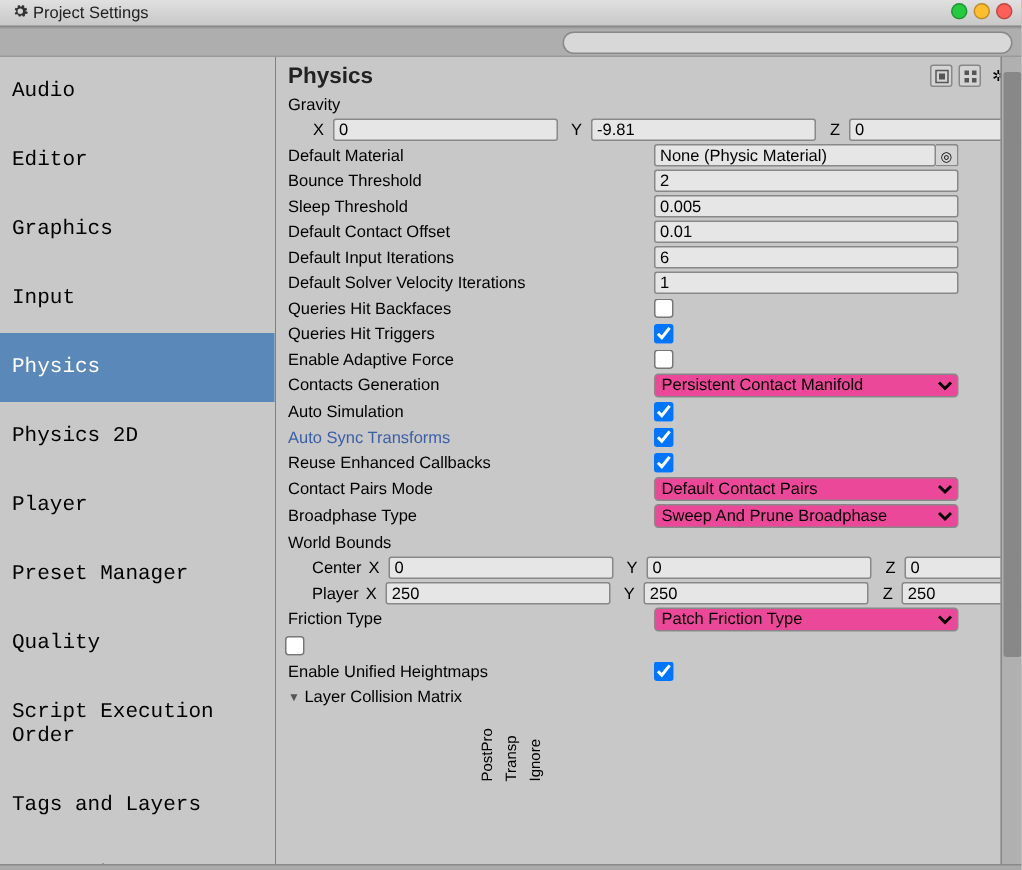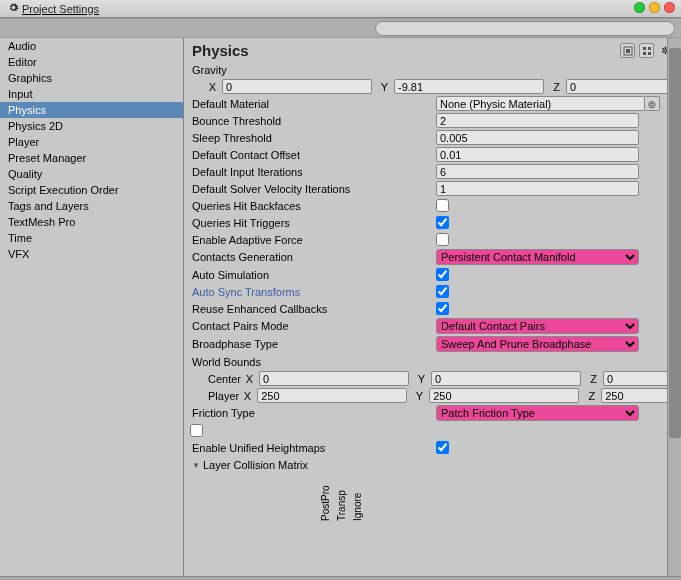--- a/index.html
+++ b/index.html
@@ -1,30 +1,30 @@
 <!DOCTYPE html>
 <html><head>
 <meta charset="utf-8">
 <style>
 * { box-sizing: border-box; margin: 0; padding: 0; }
 body { font-family: "Lucida Grande", Arial, sans-serif; font-size: 11px; color: #000; background: #c0c0c0; width: 681px; height: 580px; overflow: hidden; }
 .window { width: 681px; height: 580px; display: flex; flex-direction: column; background: #c0c0c0; }
-.titlebar { height: 18px; background: linear-gradient(#e0e0e0,#c8c8c8); border-bottom: 1px solid #888; display: flex; align-items: center; padding: 0 4px; position: relative; text-decoration: underline; }
+.titlebar { height: 18px; background: linear-gradient(#e0e0e0,#c8c8c8); border-bottom: 1px solid #888; display: flex; align-items: center; padding: 0 4px; position: relative; }
 .tab { display: flex; align-items: center; gap: 3px; font-size: 11px; color: #222; padding: 2px 4px; }
 .gear { display:inline-block; }
 .dots { position: absolute; right: 6px; top: 2px; display: flex; gap: 4px; }
 .dot { width: 11px; height: 11px; border-radius: 50%; border: 1px solid rgba(0,0,0,.25); }
 .dot.r{background:#ff5f56}.dot.y{background:#ffbd2e}.dot.g{background:#27c93f}
 .searchbar { height: 20px; background: #aeaeae; border-top:1px solid #999; border-bottom:1px solid #999; display:flex; align-items:center; justify-content:flex-end; padding:0 6px; }
 .search { width: 300px; height: 15px; border: 1px solid #888; border-radius: 8px; background: #d8d8d8; font-size: 10px; padding: 0 6px 0 16px; position:relative; }
 .search-wrap{position:relative;width:300px;}
 .search-wrap .mag{position:absolute;left:5px;top:1px;font-size:10px;color:#666;}
 .body { flex: 1; display: flex; overflow: hidden; }
 .sidebar { width: 184px; background: #c8c8c8; border-right: 1px solid #808080; overflow-y: auto; }
-.side-item { padding: 2px 8px; font-size: 11px; cursor: default; }
+.side-item { padding: 15px 8px; font-size: 14px; cursor: default; font-family: Liberation Mono, monospace; }
 .side-item.sel { background: #5a88b8; color: #fff; }
 .main { flex:1; background:#c8c8c8; display:flex; flex-direction:column; overflow:hidden; position:relative; }
 .main-header { display:flex; align-items:center; justify-content:space-between; padding:4px 8px 2px 8px; }
 .main-title { font-size: 15px; font-weight: bold; color:#222; }
 .hdr-icons { display:flex; gap:4px; }
 .hdr-icon { width:15px; height:15px; border:1px solid #888; border-radius:2px; background:#d4d4d4; display:flex; align-items:center; justify-content:center; font-size:10px; cursor:default; }
 .content { flex:1; overflow-y:auto; overflow-x:hidden; padding: 0 6px 6px 6px; position:relative; }
 .row { display:flex; align-items:center; min-height:17px; padding:1px 0; }
 .lbl { width: 246px; padding-left:2px; font-size:11px; color:#000; }
 .lbl.indent { padding-left:14px; }
@@ -32,21 +32,21 @@
 .lbl.link { color:#3b5fa6; }
 .lbl.fold::before { content:"▶"; font-size:8px; margin-right:3px; color:#555; display:inline-block; transform:translateY(-1px);}
 .lbl.fold.open::before{content:"▼";}
 .fields { flex:1; display:flex; align-items:center; gap:4px; }
 input[type=text].num { height:15px; border:1px solid #888; background:#e6e6e6; font-size:11px; padding:0 3px; border-radius:2px; }
 .vec3 .ax { width:12px; text-align:right; margin-right:2px; }
 .vec3 input { flex:1; min-width:40px; }
 .full input, .full select { width: 203px; }
 select { height:16px; border:1px solid #888; background:#ec4899; font-size:11px; border-radius:3px; }
 input[type=checkbox]{width:13px;height:13px;}
-.objfield { display:flex; width:224px; }
+.objfield { display:flex; width:203px; }
 .objfield input{flex:1;border-radius:2px 0 0 2px;}
 .objbtn{width:15px;height:15px;border:1px solid #888;border-left:none;border-radius:0 2px 2px 0;background:#d4d4d4;display:flex;align-items:center;justify-content:center;font-size:9px;cursor:default;}
 .matrix { padding-left:14px; margin-top:4px; height:46px; position:relative; }
 .mlabel { position:absolute; transform: rotate(-90deg); transform-origin: left top; font-size:10px; white-space:nowrap; top:44px; }
 .scrollbar{position:absolute;right:0;top:0;width:14px;height:100%;background:#b0b0b0;border-left:1px solid #888;}
 .thumb{position:absolute;left:1px;width:12px;background:#888;border-radius:2px;}
 .bottombar{height:4px;background:#aaa;border-top:1px solid #888;}
 </style>
 </head>
 <body>

